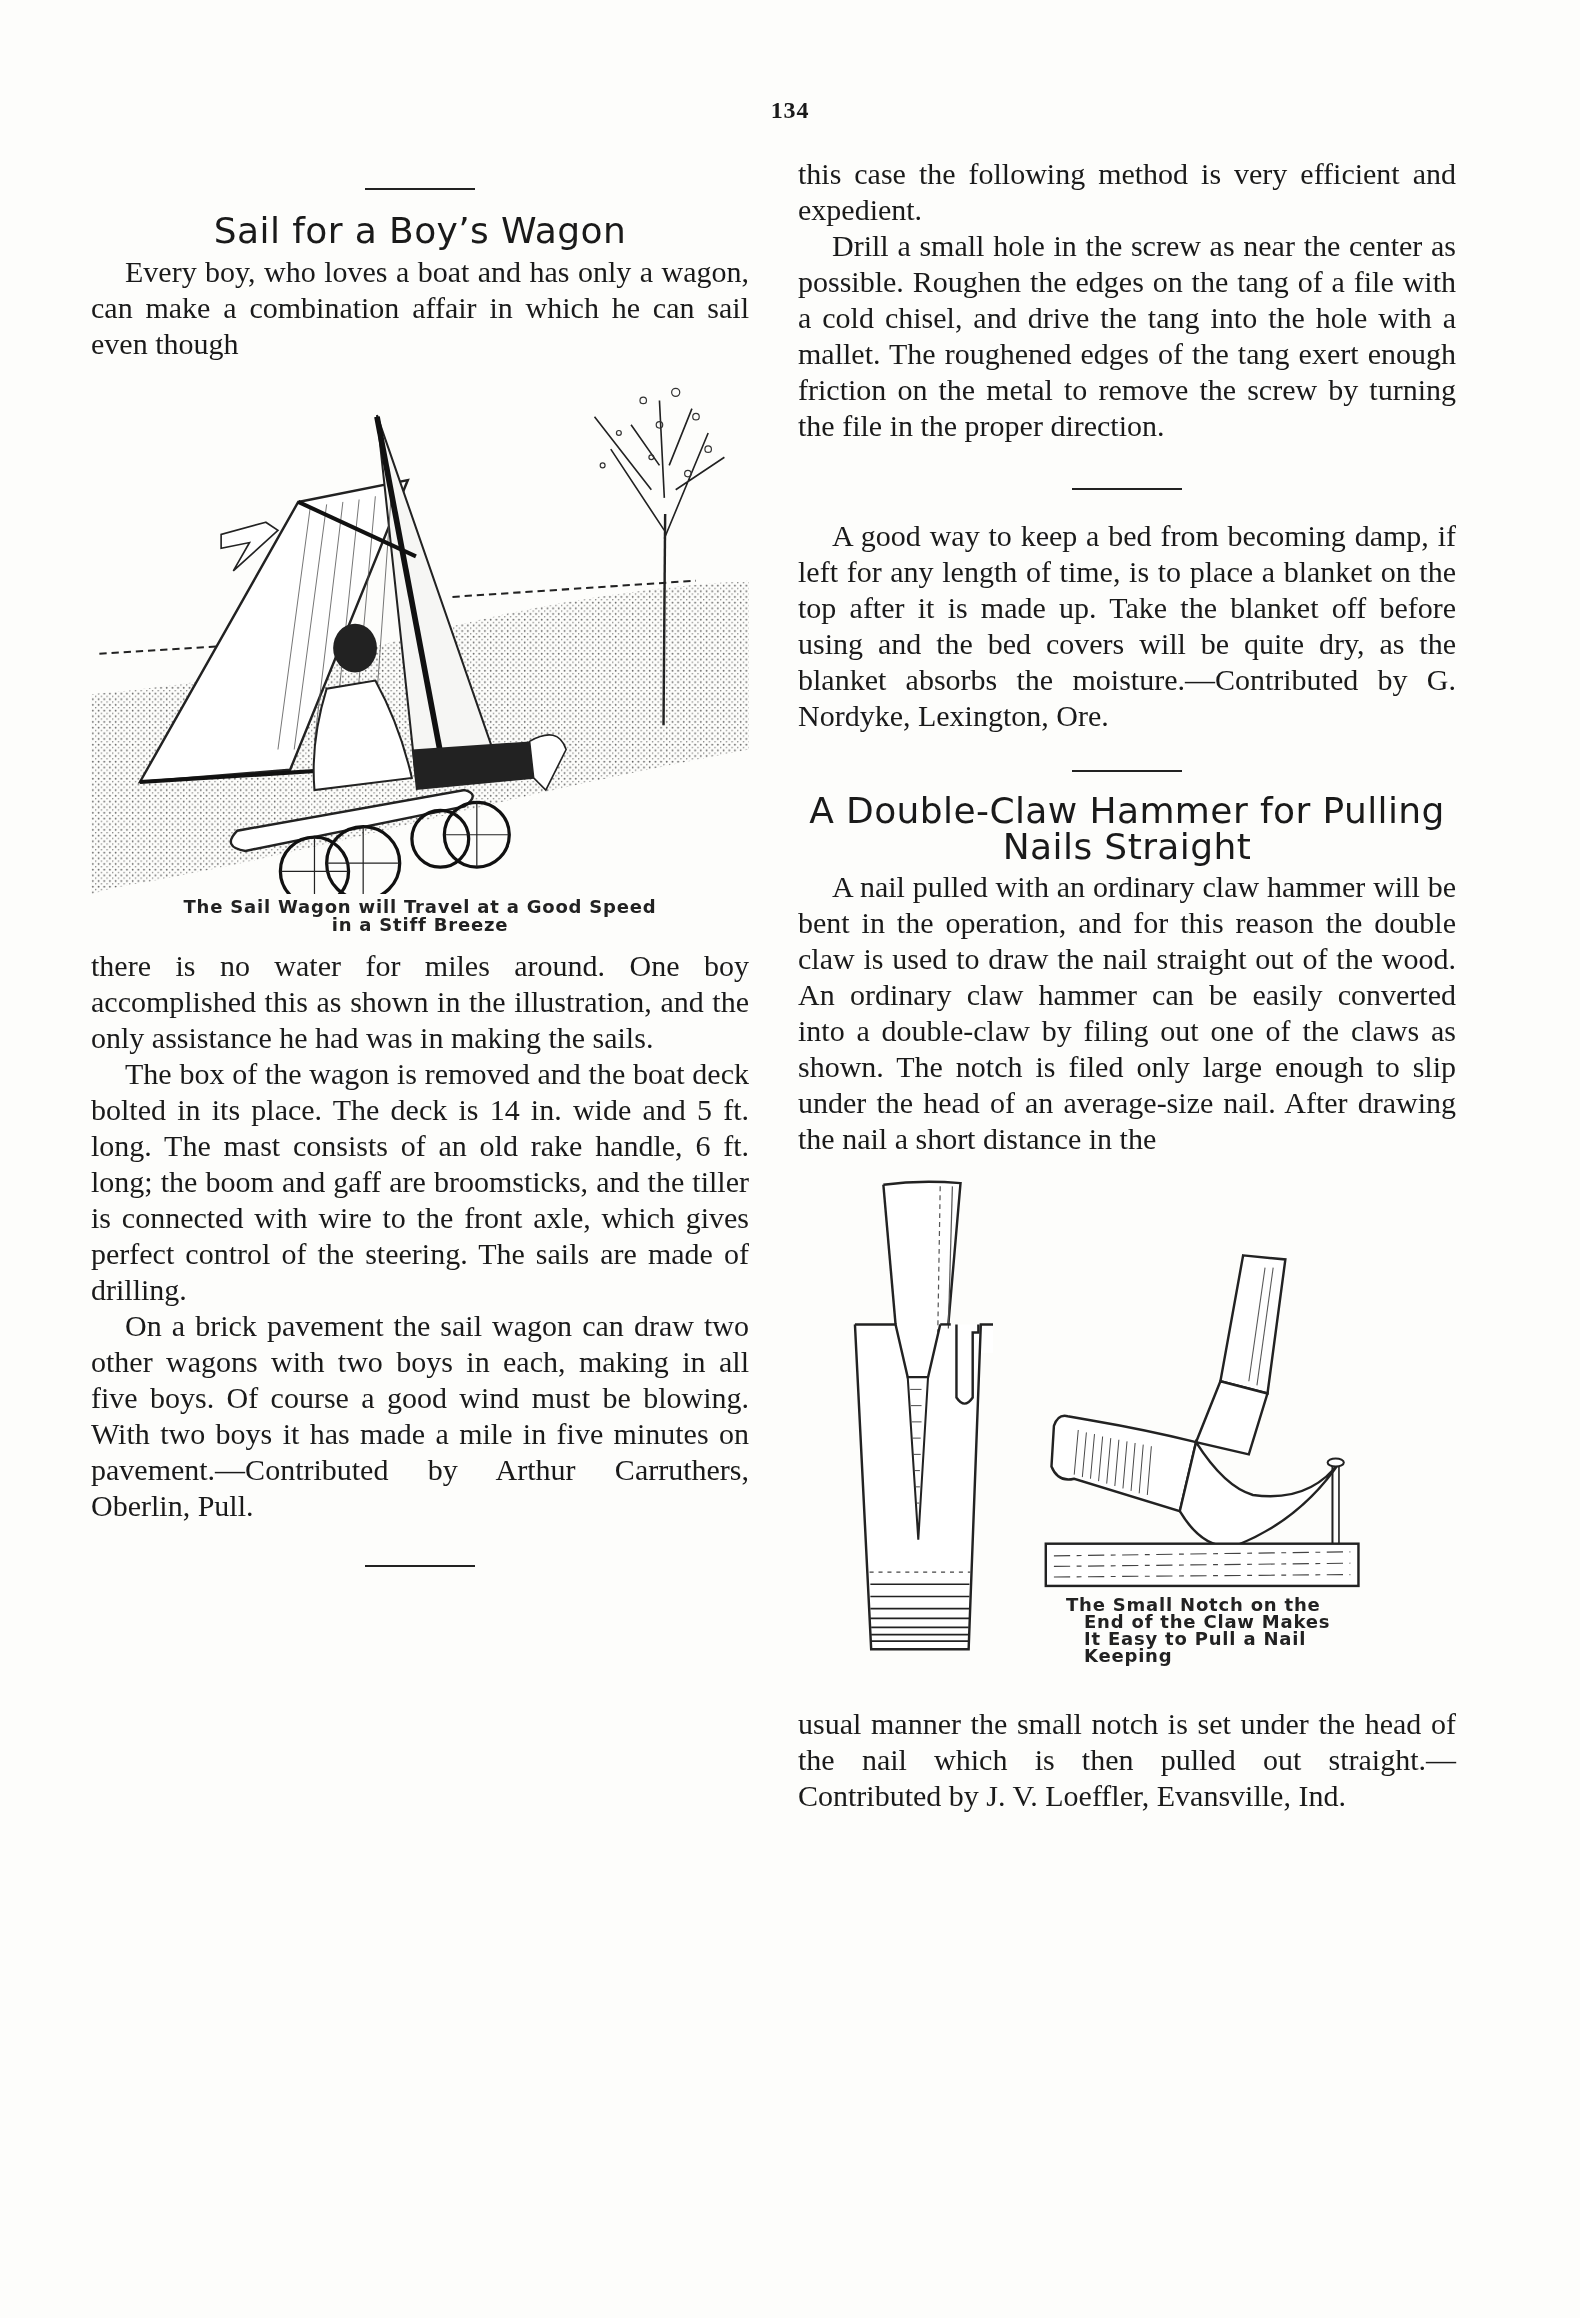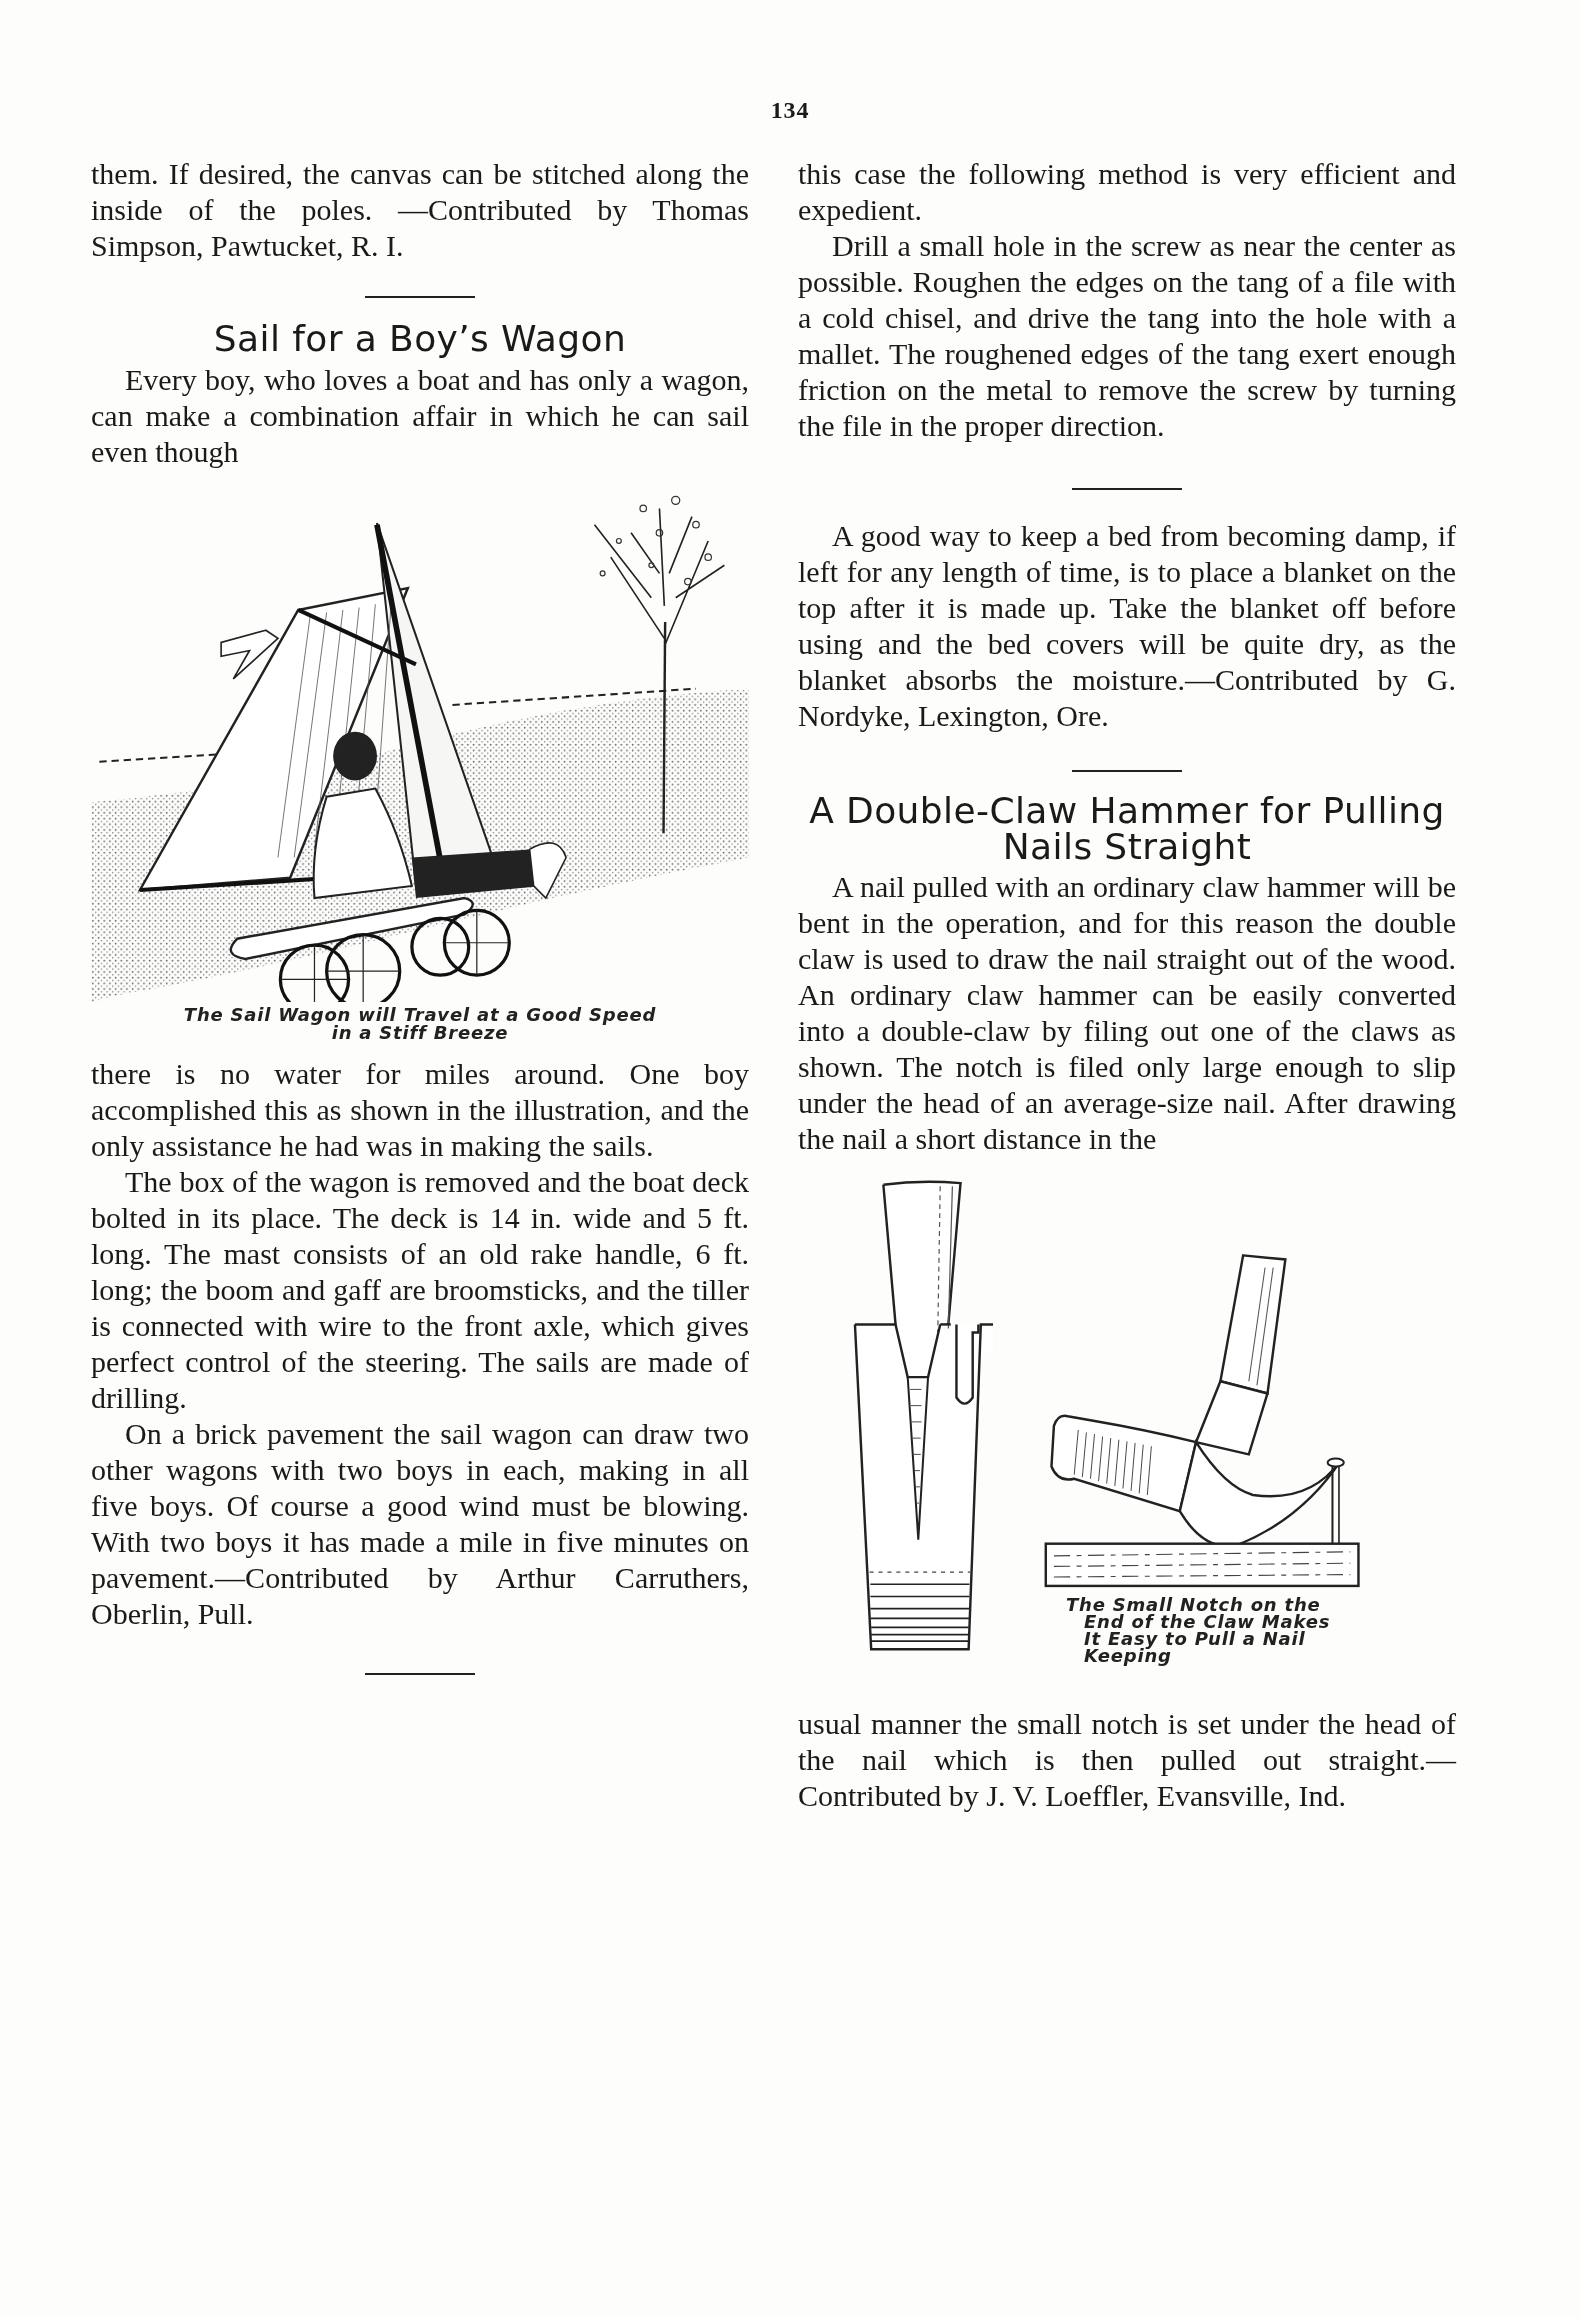--- a/index.html
+++ b/index.html
@@ -10,31 +10,30 @@
   .col { position: absolute; top: 156px; width: 658px; }
   .col-left { left: 91px; }
   .col-right { left: 798px; }
   p { margin: 0; font-size: 30px; line-height: 36px; text-align: justify; text-align-last: auto; }
   p.indent { text-indent: 34px; }
   p.last-line-left { text-align-last: left; }
   h2 { margin: 0; font-family: "DejaVu Sans", sans-serif; font-weight: normal; font-size: 36px;
        text-align: center; line-height: 36px; letter-spacing: 0.4px; }
   .rule { width: 110px; height: 0; border-top: 2.4px solid #222; margin: 0 auto; }
   .caption { font-family: "DejaVu Sans", sans-serif; font-weight: bold; font-size: 18px; line-height: 18.7px;
-             text-align: center; letter-spacing: 0.8px; color: #222; font-style: italic; }
+             text-align: center; letter-spacing: 0.8px; color: #222; }
   svg { display: block; }
   .figure-box { position: relative; }
 </style>
 </head>
 <body>
 
 <div class="page-num">134</div>
 
 <div class="col col-left">
-  <p class="last-line-left">them. If desired, the canvas can be stitched along the inside of the poles. —Contributed by Thomas Simpson, Pawtucket, R. I.</p>
 
   <div style="height:32px"></div>
   <div class="rule"></div>
   <div style="height:23px"></div>
 
   <section>
     <h2>Sail for a Boy’s Wagon</h2>
     <div style="height:4.9px"></div>
     <p class="indent last-line-left">Every boy, who loves a boat and has only a wagon, can make a combination affair in which he can sail even though</p>
 

